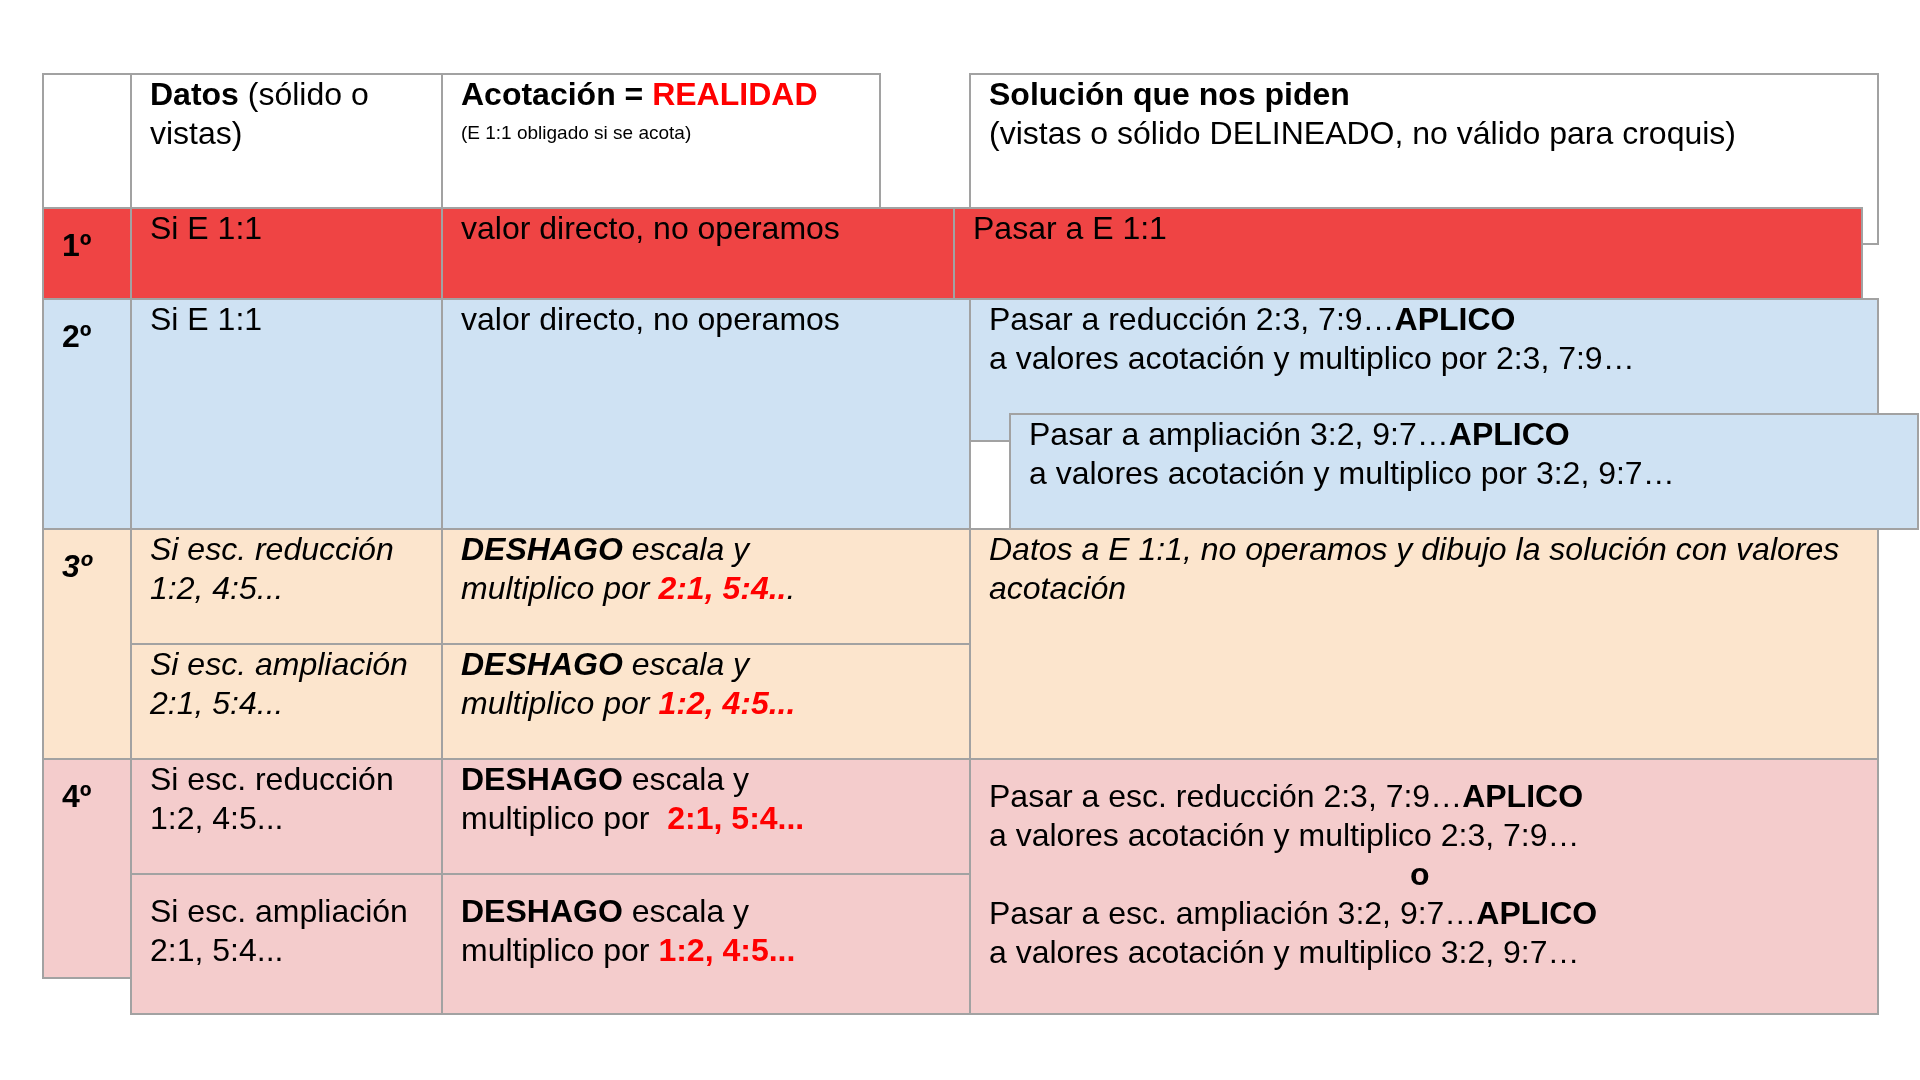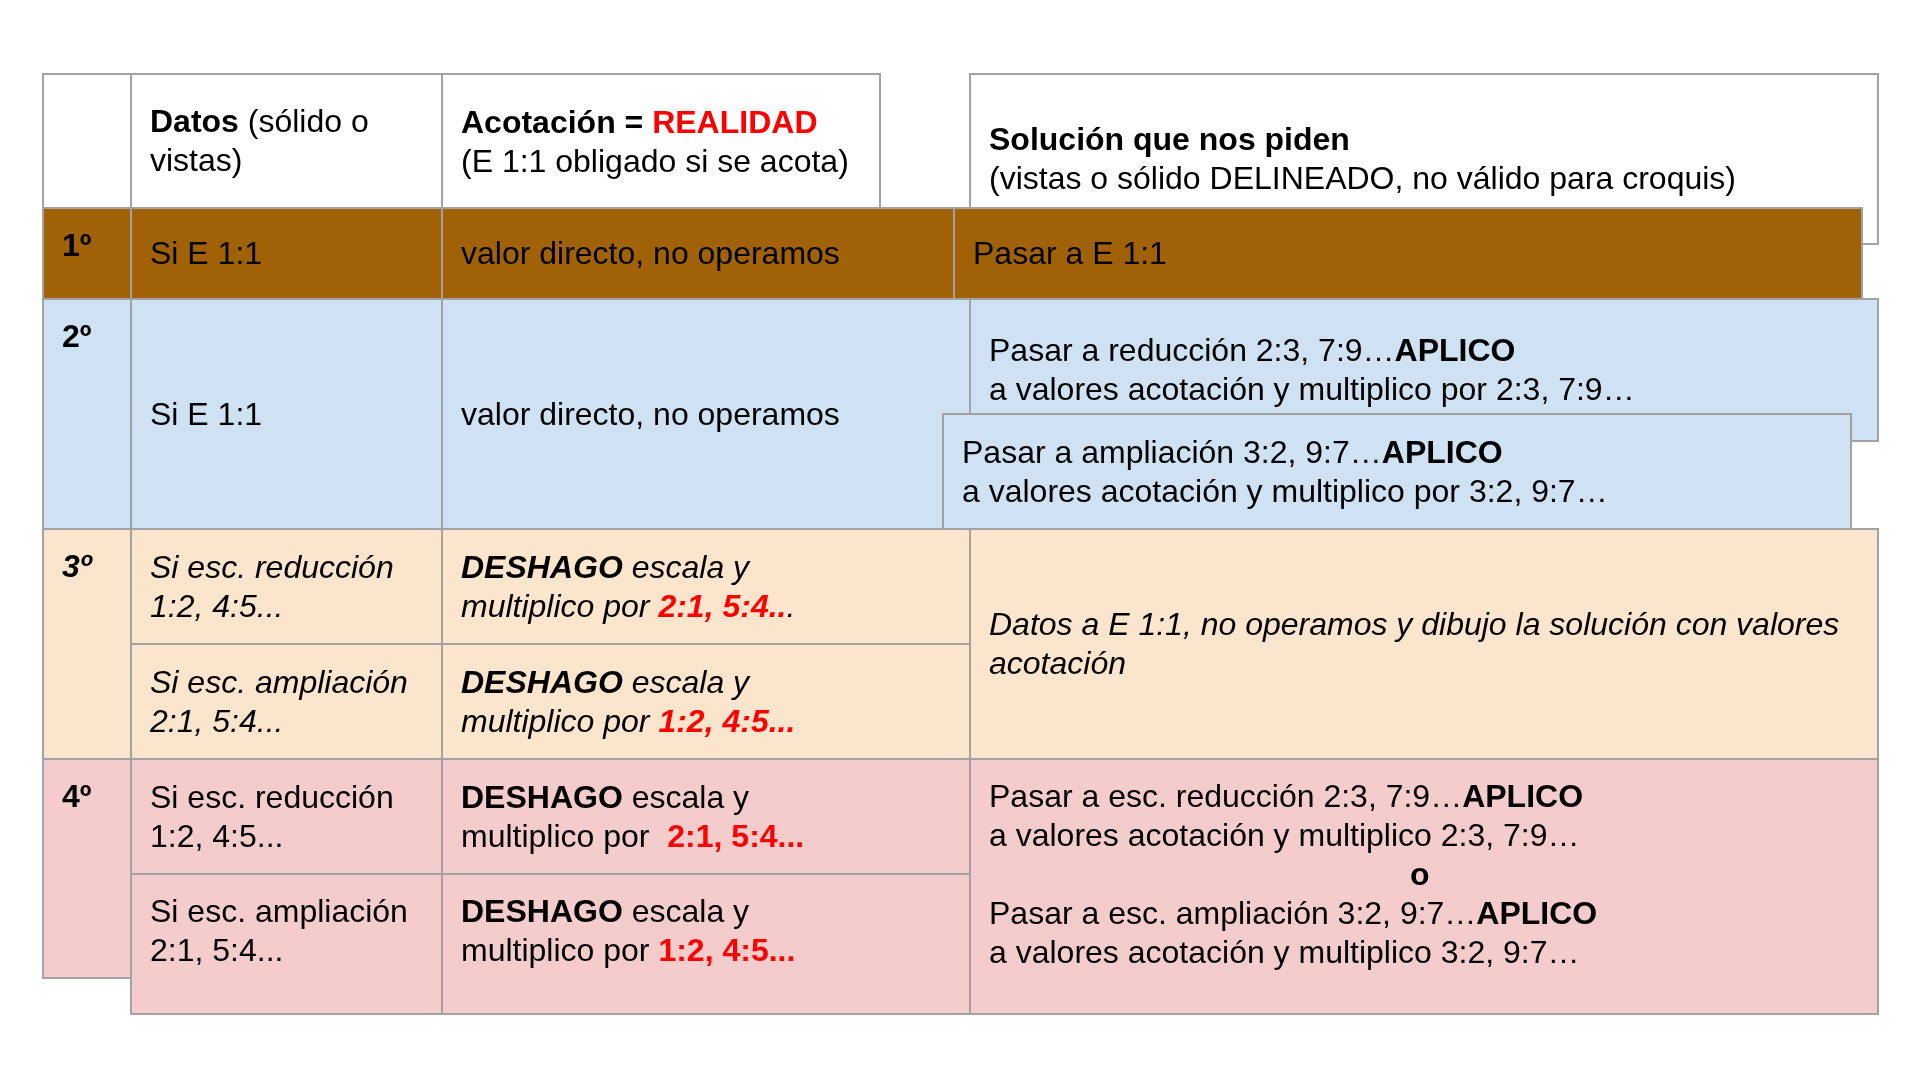--- a/index.html
+++ b/index.html
@@ -1,25 +1,25 @@
 <!DOCTYPE html>
 <html><head>
 <meta charset="utf-8">
 <style>
   html,body{margin:0;padding:0;}
   body{width:1920px;height:1080px;background:#ffffff;position:relative;overflow:hidden;
        font-family:"Liberation Sans",sans-serif;color:#000;}
   .cell{position:absolute;box-sizing:border-box;border:2px solid #a2a2a2;
         padding:0 18px;font-size:32px;line-height:39px;display:flex;flex-direction:column;}
   .top{justify-content:flex-start;padding-top:17px;}
-  .mid{justify-content:center;}
+  .mid{}
   .b{font-weight:bold;}
   .red{color:#ff0000;font-weight:bold;}
-  .sub{font-size:32px;line-height:38px;}
-  .green{background:#a16207;}
+  .sub{font-size:19px;line-height:38px;}
+  .green{background:#ef4444;}
   .blue{background:#cfe2f3;}
   .orange{background:#fce5cd;font-style:italic;}
   .pink{background:#f4cccc;}
   .white{background:#ffffff;}
 </style>
 </head>
 <body>
 
 <div>
 
@@ -58,21 +58,21 @@
   <div class="cell blue mid" style="left:130px;top:298px;width:313px;height:232px;">
     <span>Si E 1:1</span>
   </div>
   <div class="cell blue mid" style="left:441px;top:298px;width:530px;height:232px;">
     <span>valor directo, no operamos</span>
   </div>
   <div class="cell blue mid" style="left:969px;top:298px;width:910px;height:144px;">
     <div><span>Pasar a reducción 2:3, 7:9…</span><span class="b">APLICO</span></div>
     <div>a valores acotación y multiplico por 2:3, 7:9…</div>
   </div>
-  <div class="cell blue mid" style="left:942px;top:413px;width:910px;height:117px;">
+  <div class="cell blue mid" style="left:1009px;top:413px;width:910px;height:117px;">
     <div><span>Pasar a ampliación 3:2, 9:7…</span><span class="b">APLICO</span></div>
     <div>a valores acotación y multiplico por 3:2, 9:7…</div>
   </div>
 
   <div class="cell orange top b" style="left:42px;top:528px;width:90px;height:232px;">
     <span>3º</span>
   </div>
   <div class="cell orange mid" style="left:130px;top:528px;width:313px;height:117px;">
     <div>Si esc. reducción</div>
     <div>1:2, 4:5...</div>

